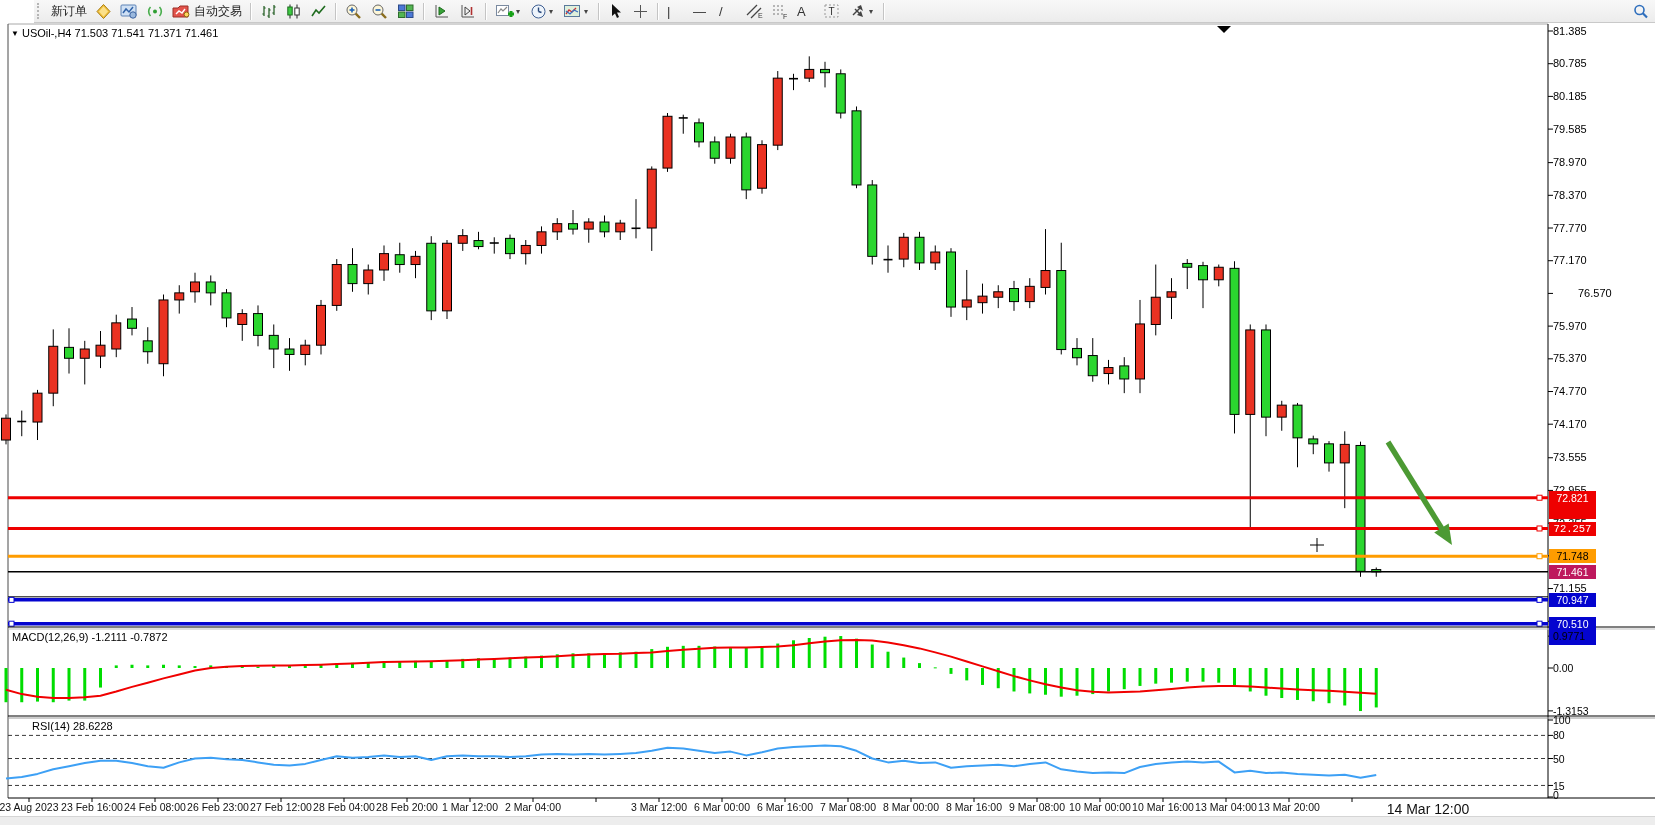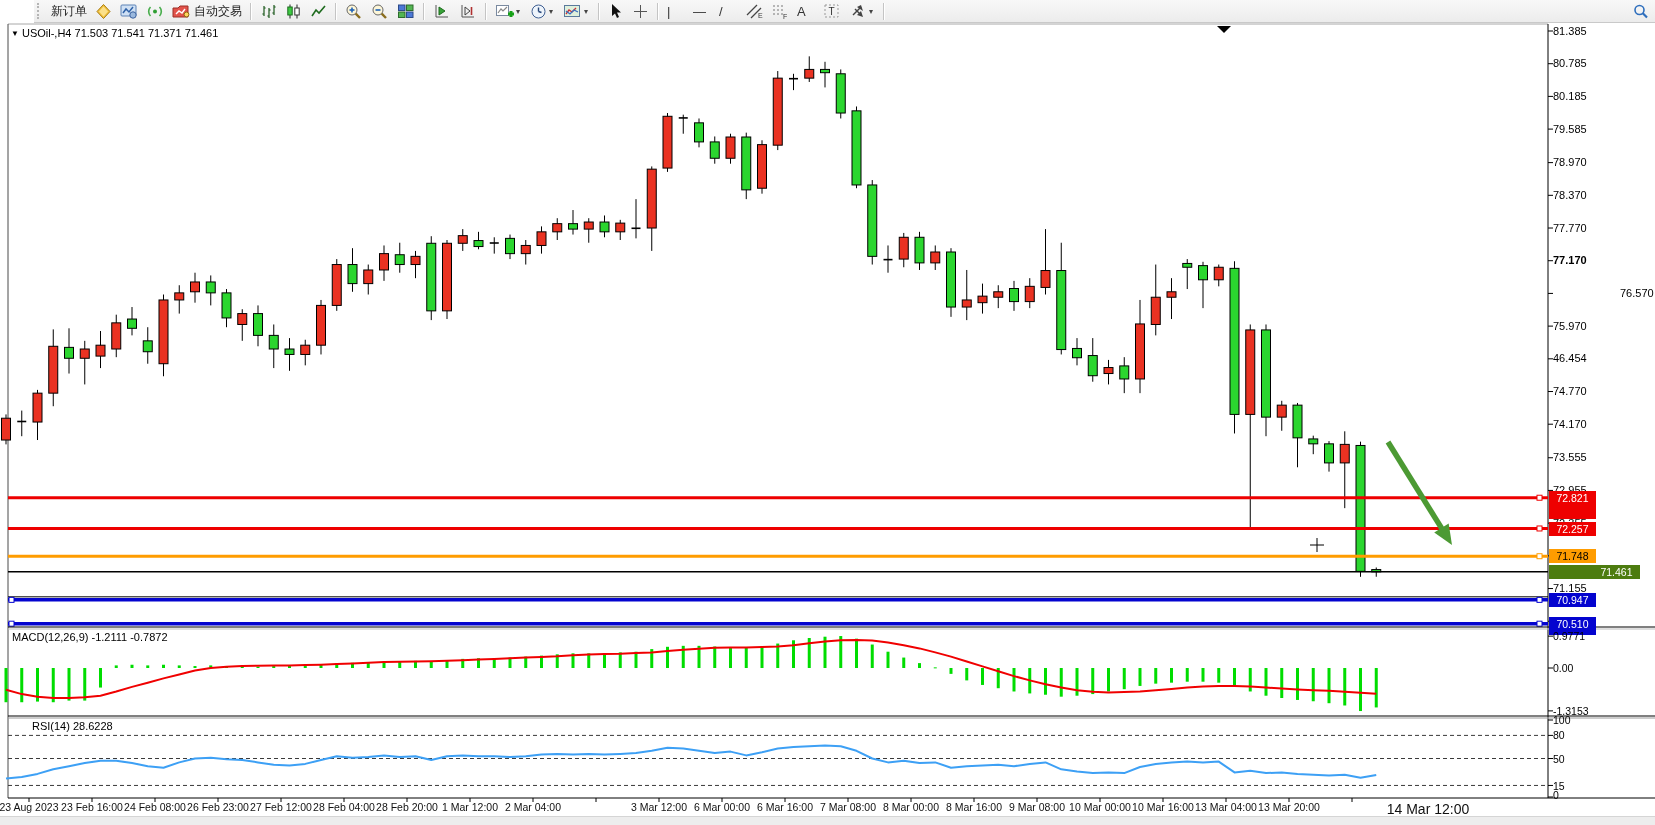--- a/index.html
+++ b/index.html
@@ -644,24 +644,24 @@
 <div class="lbl" style="left:12px;top:720px;padding-left:20px;">RSI(14) 28.6228</div>
 
 <div id="labels-root">
     <div style="left:1553px;top:24.5px;position:absolute;font-size:11px;color:#000;">81.385</div>
     <div style="left:1553px;top:57.2px;position:absolute;font-size:11px;color:#000;">80.785</div>
     <div style="left:1553px;top:89.9px;position:absolute;font-size:11px;color:#000;">80.185</div>
     <div style="left:1553px;top:122.6px;position:absolute;font-size:11px;color:#000;">79.585</div>
     <div style="left:1553px;top:156.1px;position:absolute;font-size:11px;color:#000;">78.970</div>
     <div style="left:1553px;top:188.8px;position:absolute;font-size:11px;color:#000;">78.370</div>
     <div style="left:1553px;top:221.5px;position:absolute;font-size:11px;color:#000;">77.770</div>
-    <div style="left:1553px;top:254.2px;position:absolute;font-size:11px;color:#000;font-weight:bold;">77.170</div>
-    <div style="left:1620px;top:286.9px;position:absolute;font-size:11px;color:#000;">76.570</div>
+    <div style="left:1553px;top:254.2px;position:absolute;font-size:11px;color:#000;">77.170</div>
+    <div style="left:1578px;top:286.9px;position:absolute;font-size:11px;color:#000;">76.570</div>
     <div style="left:1553px;top:319.6px;position:absolute;font-size:11px;color:#000;">75.970</div>
-    <div style="left:1553px;top:352.3px;position:absolute;font-size:11px;color:#000;">46.454</div>
+    <div style="left:1553px;top:352.3px;position:absolute;font-size:11px;color:#000;">75.370</div>
     <div style="left:1553px;top:385.0px;position:absolute;font-size:11px;color:#000;">74.770</div>
     <div style="left:1553px;top:417.7px;position:absolute;font-size:11px;color:#000;">74.170</div>
     <div style="left:1553px;top:451.2px;position:absolute;font-size:11px;color:#000;">73.555</div>
     <div style="left:1553px;top:483.9px;position:absolute;font-size:11px;color:#000;">72.955</div>
     <div style="left:1553px;top:516.6px;position:absolute;font-size:11px;color:#000;">72.355</div>
     <div style="left:1553px;top:549.3px;position:absolute;font-size:11px;color:#000;">71.755</div>
     <div style="left:1553px;top:582.0px;position:absolute;font-size:11px;color:#000;">71.155</div>
     <div style="left:1553px;top:614.7px;position:absolute;font-size:11px;color:#000;">70.555</div>
     <div style="left:29px;top:801px;position:absolute;font-size:10.5px;color:#111;transform:translateX(-50%);white-space:nowrap;">23 Aug 2023</div>
     <div style="left:92px;top:801px;position:absolute;font-size:10.5px;color:#111;transform:translateX(-50%);white-space:nowrap;">23 Feb 16:00</div>
@@ -679,25 +679,25 @@
     <div style="left:848px;top:801px;position:absolute;font-size:10.5px;color:#111;transform:translateX(-50%);white-space:nowrap;">7 Mar 08:00</div>
     <div style="left:911px;top:801px;position:absolute;font-size:10.5px;color:#111;transform:translateX(-50%);white-space:nowrap;">8 Mar 00:00</div>
     <div style="left:974px;top:801px;position:absolute;font-size:10.5px;color:#111;transform:translateX(-50%);white-space:nowrap;">8 Mar 16:00</div>
     <div style="left:1037px;top:801px;position:absolute;font-size:10.5px;color:#111;transform:translateX(-50%);white-space:nowrap;">9 Mar 08:00</div>
     <div style="left:1100px;top:801px;position:absolute;font-size:10.5px;color:#111;transform:translateX(-50%);white-space:nowrap;">10 Mar 00:00</div>
     <div style="left:1163px;top:801px;position:absolute;font-size:10.5px;color:#111;transform:translateX(-50%);white-space:nowrap;">10 Mar 16:00</div>
     <div style="left:1226px;top:801px;position:absolute;font-size:10.5px;color:#111;transform:translateX(-50%);white-space:nowrap;">13 Mar 04:00</div>
     <div style="left:1289px;top:801px;position:absolute;font-size:10.5px;color:#111;transform:translateX(-50%);white-space:nowrap;">13 Mar 20:00</div>
     <div style="left:1428px;top:801px;position:absolute;font-size:14px;color:#111;transform:translateX(-50%);white-space:nowrap;">14 Mar 12:00</div>
     <div style="left:1549px;top:490.7px;position:absolute;width:47px;height:28px;font-size:10.5px;line-height:14px;text-align:center;background:#ee0000;color:#ffffff;">72.821</div>
-    <div style="left:1549px;top:521.5px;position:absolute;width:47px;height:14px;font-size:10.5px;line-height:14px;text-align:center;background:#ee0000;color:#ffffff;">72.257</div>
+    <div style="left:1549px;top:521.5px;position:absolute;width:47px;height:14px;font-size:10.5px;line-height:14px;text-align:center;background:#ee0000;color:#ffffff;font-family:Liberation Mono, monospace;">72.257</div>
     <div style="left:1549px;top:549.2px;position:absolute;width:47px;height:14px;font-size:10.5px;line-height:14px;text-align:center;background:#ff9c00;color:#000000;">71.748</div>
-    <div style="left:1549px;top:564.9px;position:absolute;width:47px;height:14px;font-size:10.5px;line-height:14px;text-align:center;background:#4d7c0f;color:#ffffff;padding-left:44px;">71.461</div>
+    <div style="left:1549px;top:564.9px;position:absolute;width:47px;height:14px;font-size:10.5px;line-height:14px;text-align:center;background:#be185d;color:#ffffff;">71.461</div>
     <div style="left:1549px;top:592.9px;position:absolute;width:47px;height:14px;font-size:10.5px;line-height:14px;text-align:center;background:#0404cf;color:#ffffff;">70.947</div>
-    <div style="left:1549px;top:616.7px;position:absolute;width:47px;height:18px;font-size:10.5px;line-height:14px;text-align:center;background:#0404cf;color:#ffffff;">70.510</div>
+    <div style="left:1549px;top:616.7px;position:absolute;width:47px;height:28px;font-size:10.5px;line-height:14px;text-align:center;background:#0404cf;color:#ffffff;">70.510</div>
     <div style="left:1553px;top:630.1px;position:absolute;font-size:10.5px;color:#000;">0.9771</div>
     <div style="left:1553px;top:662.0px;position:absolute;font-size:10.5px;color:#000;">0.00</div>
     <div style="left:1553px;top:704.9px;position:absolute;font-size:10.5px;color:#000;">-1.3153</div>
     <div style="left:1553px;top:714.0px;position:absolute;font-size:10.5px;color:#000;">100</div>
     <div style="left:1553px;top:729.4px;position:absolute;font-size:10.5px;color:#000;">80</div>
     <div style="left:1553px;top:752.5px;position:absolute;font-size:10.5px;color:#000;">50</div>
     <div style="left:1553px;top:779.5px;position:absolute;font-size:10.5px;color:#000;">15</div>
     <div style="left:1553px;top:789.0px;position:absolute;font-size:10.5px;color:#000;">0</div>
   </div>
 <div class="status-strip"></div>

